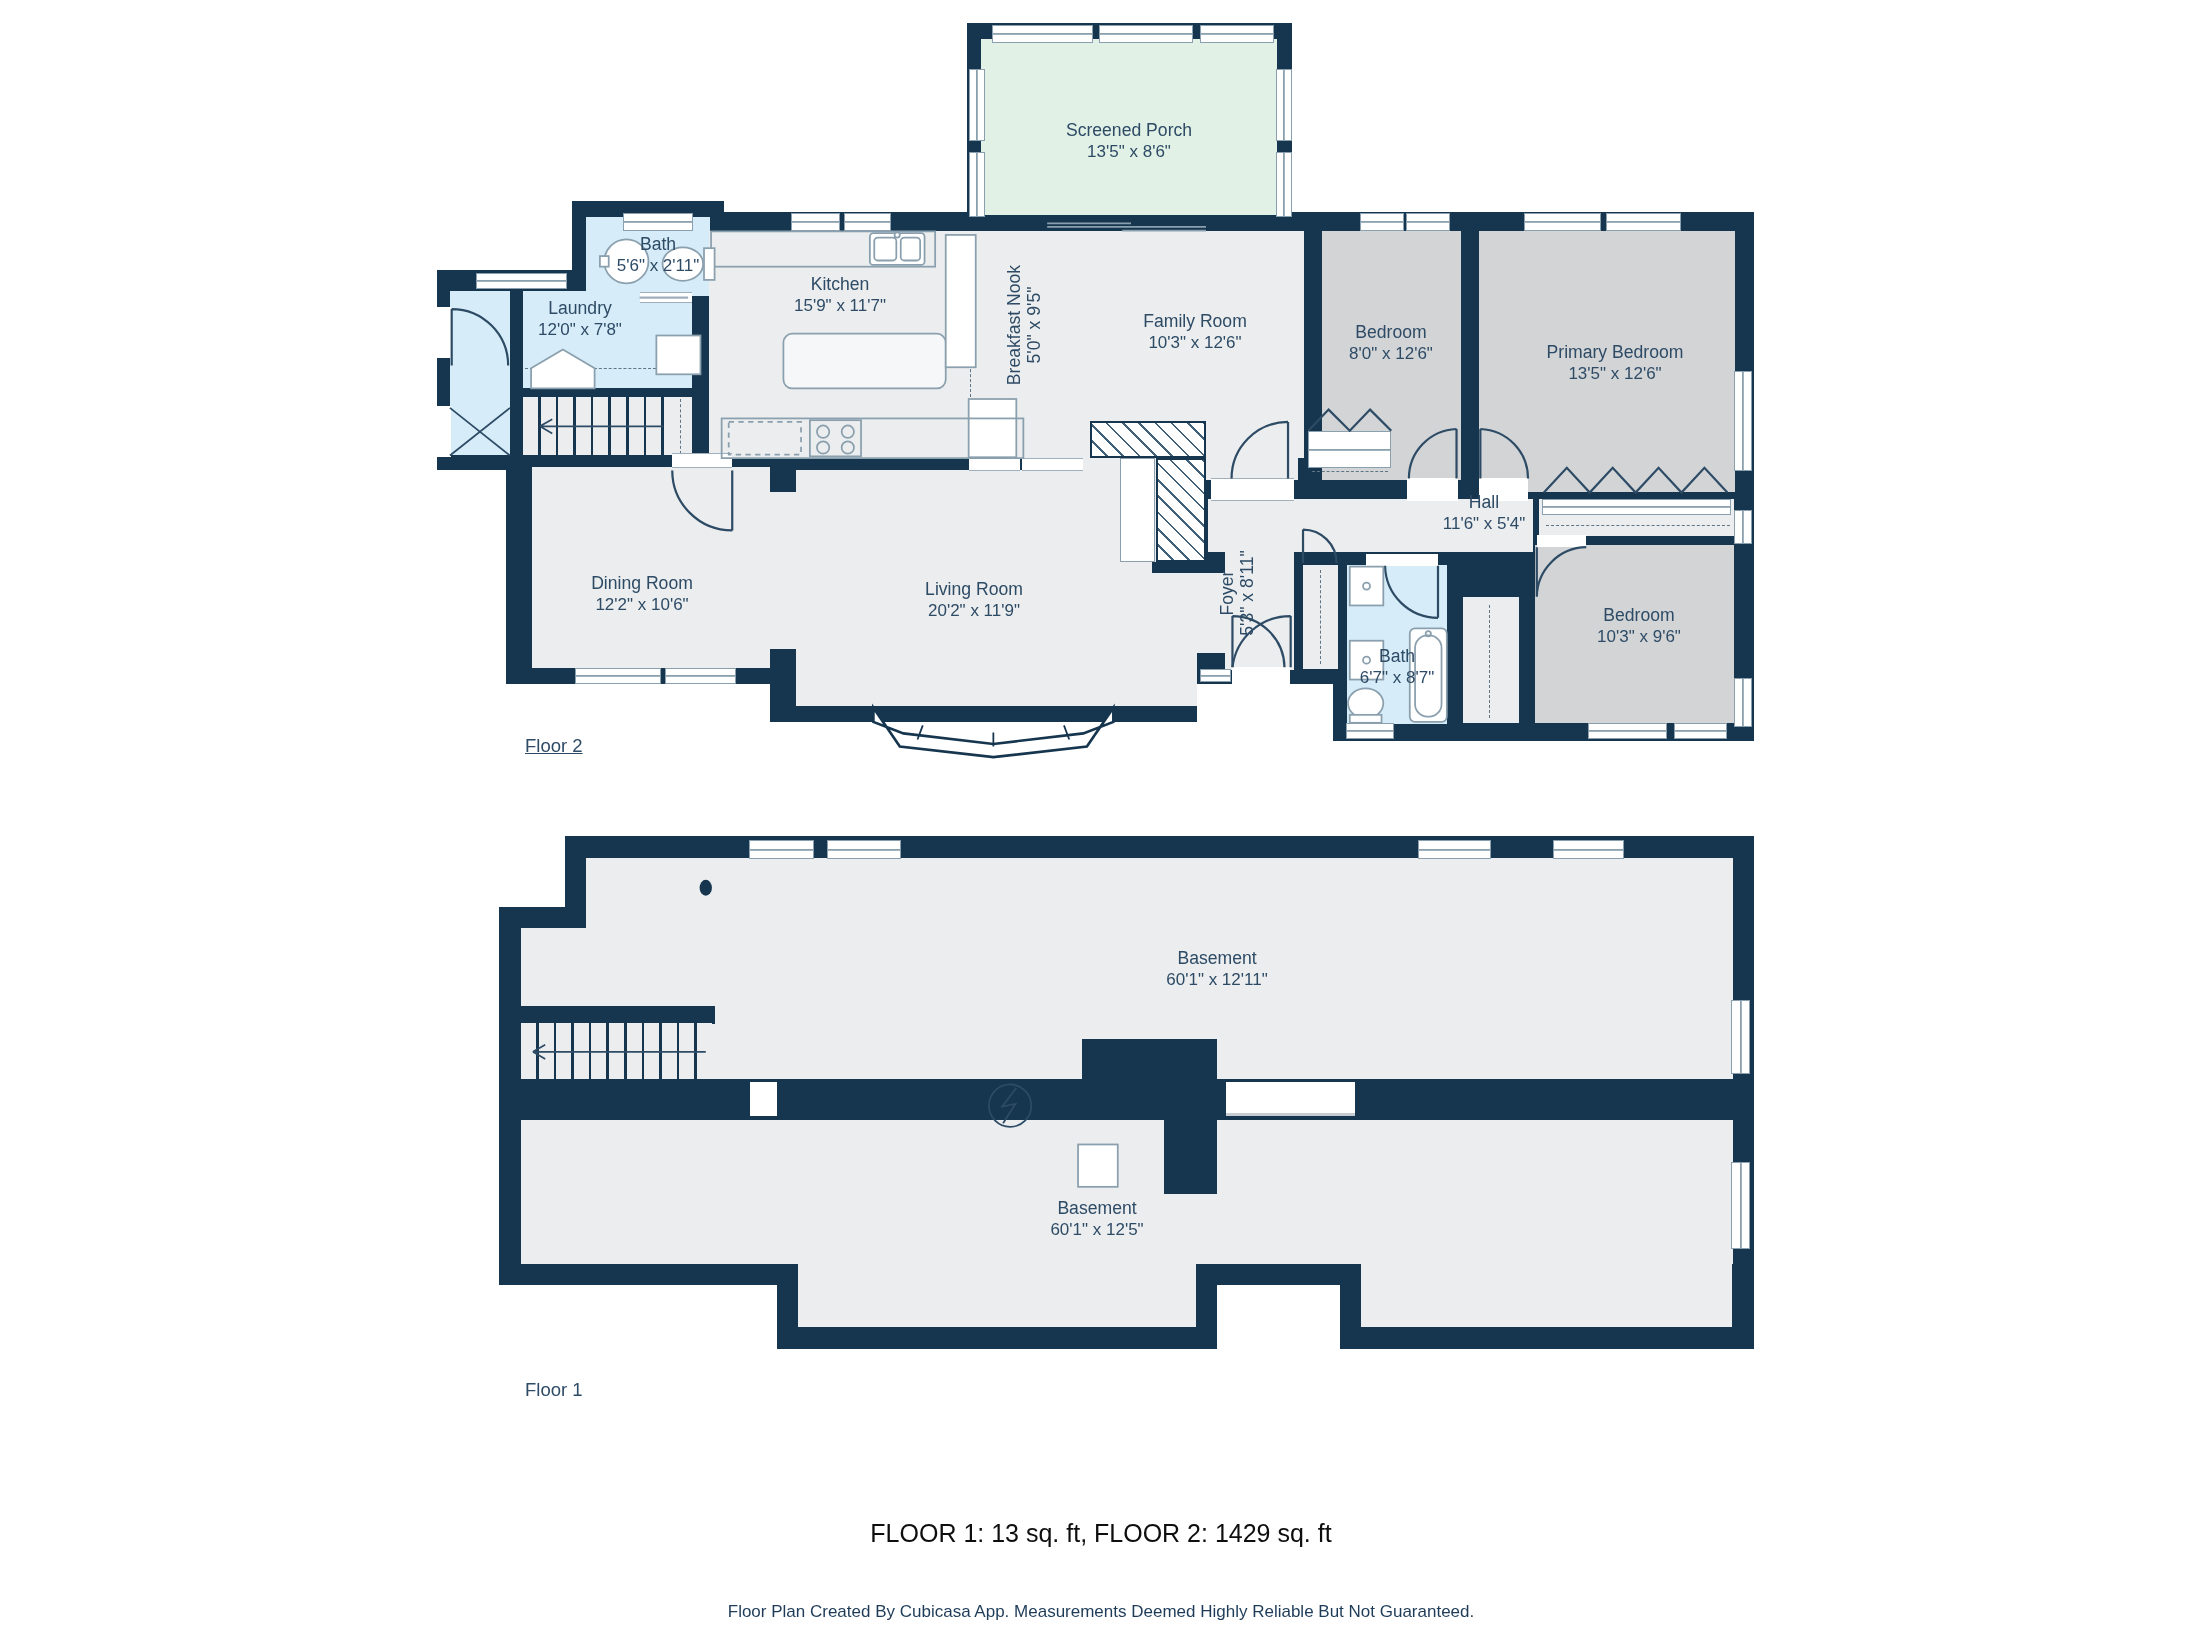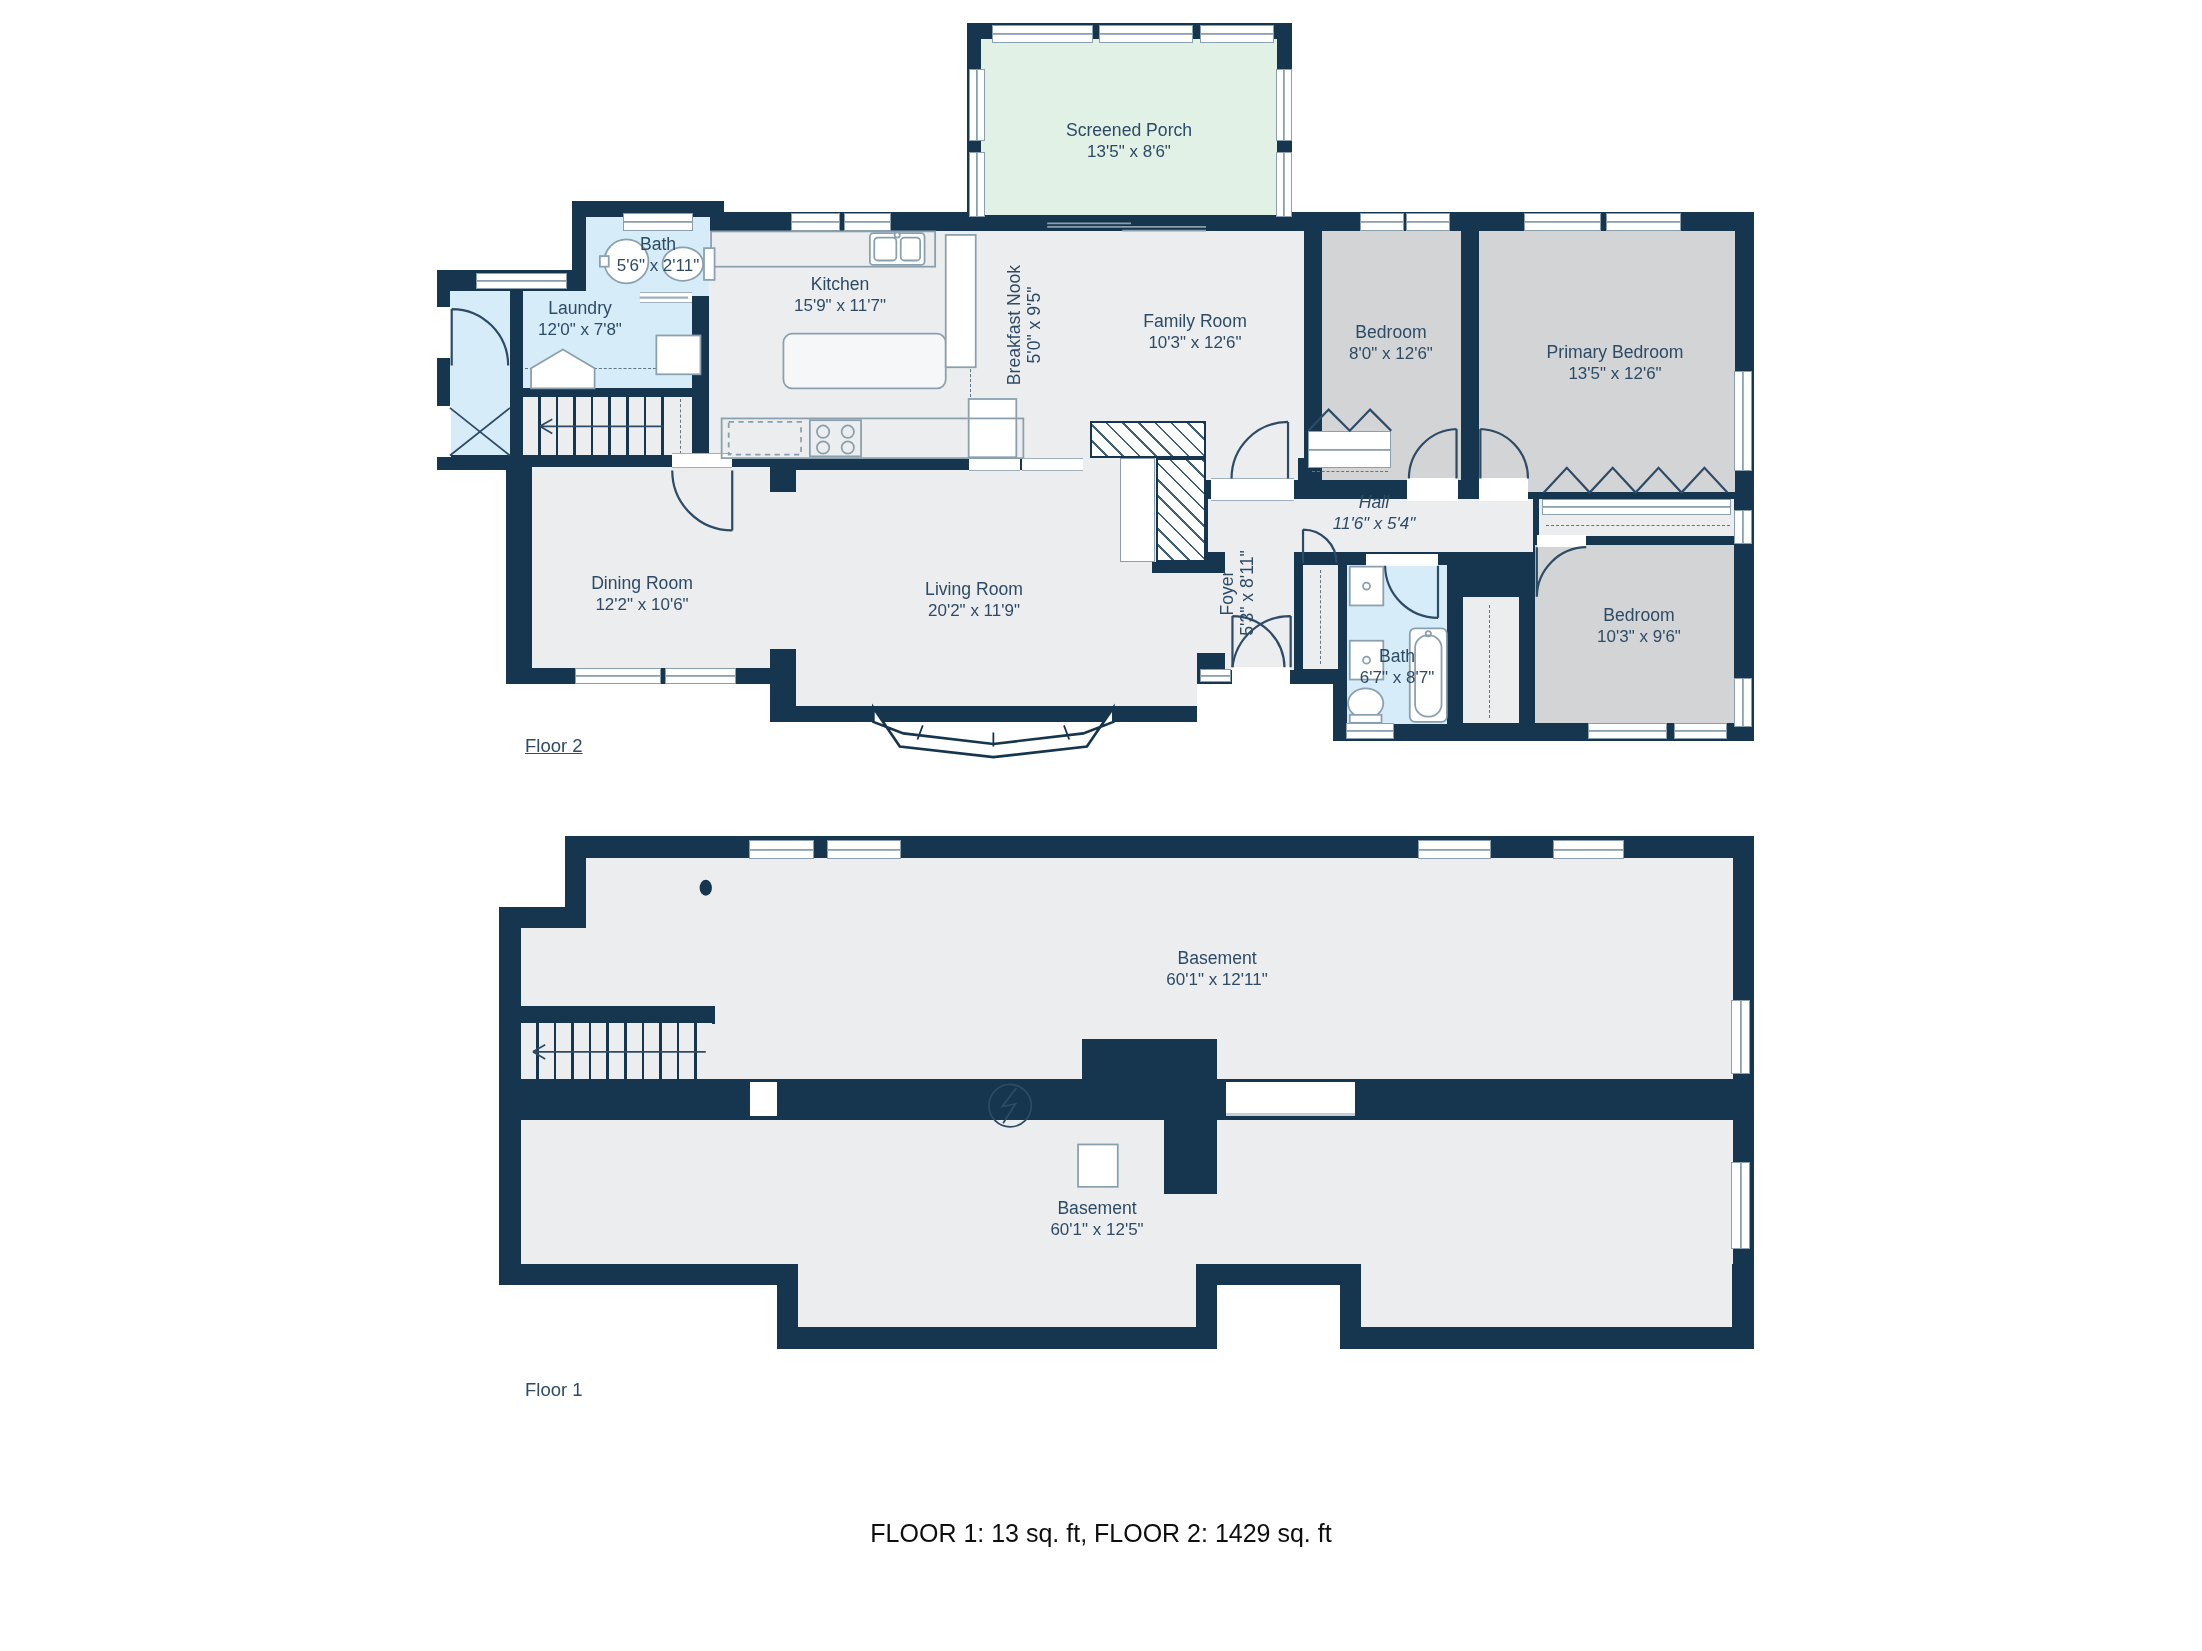--- a/index.html
+++ b/index.html
@@ -244,21 +244,21 @@
       <div class="dim">10'3" x 12'6"</div>
   </div>
   <div class="lbl" style="left:1391px;top:343px;">
     <div>Bedroom</div>
       <div class="dim">8'0" x 12'6"</div>
   </div>
   <div class="lbl" style="left:1615px;top:363px;">
     <div>Primary Bedroom</div>
       <div class="dim">13'5" x 12'6"</div>
   </div>
-  <div class="lbl" style="left:1374px;top:513px;font-style:italic;">
+  <div class="lbl" style="left:1484px;top:513px;">
     <div>Hall</div>
       <div class="dim">11'6" x 5'4"</div>
   </div>
   <div class="lbl" style="left:642px;top:594px;">
     <div>Dining Room</div>
       <div class="dim">12'2" x 10'6"</div>
   </div>
   <div class="lbl" style="left:974px;top:600px;">
     <div>Living Room</div>
       <div class="dim">20'2" x 11'9"</div>
@@ -281,14 +281,15 @@
     <div>Basement</div>
       <div class="dim">60'1" x 12'11"</div>
   </div>
   <div class="lbl" style="left:1097px;top:1219px;">
     <div>Basement</div>
       <div class="dim">60'1" x 12'5"</div>
   </div>
   <div class="floor-tag" style="left:525px;top:1350px;margin-top:29px;">Floor 1</div>
 
   <div class="sumline" style="top:1519px;font-size:25px;">FLOOR 1: 13 sq. ft, FLOOR 2: 1429 sq. ft</div>
+  <div class="sumline" style="top:1602px;font-size:17px;color:#1e3c58;">Floor Plan Created By Cubicasa App. Measurements Deemed Highly Reliable But Not Guaranteed.</div>
 </div>
 
 
 </body></html>

